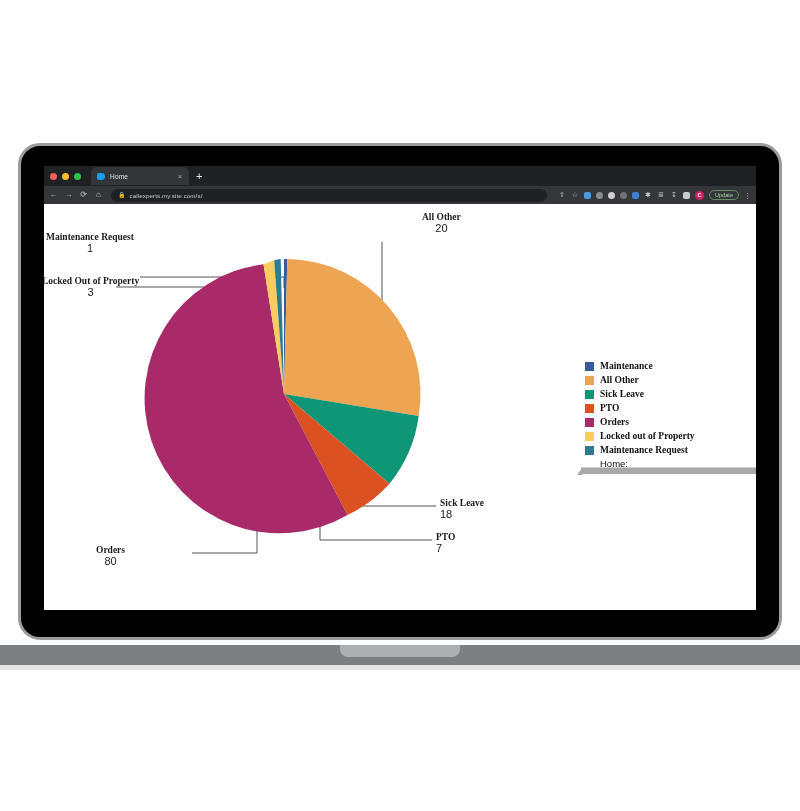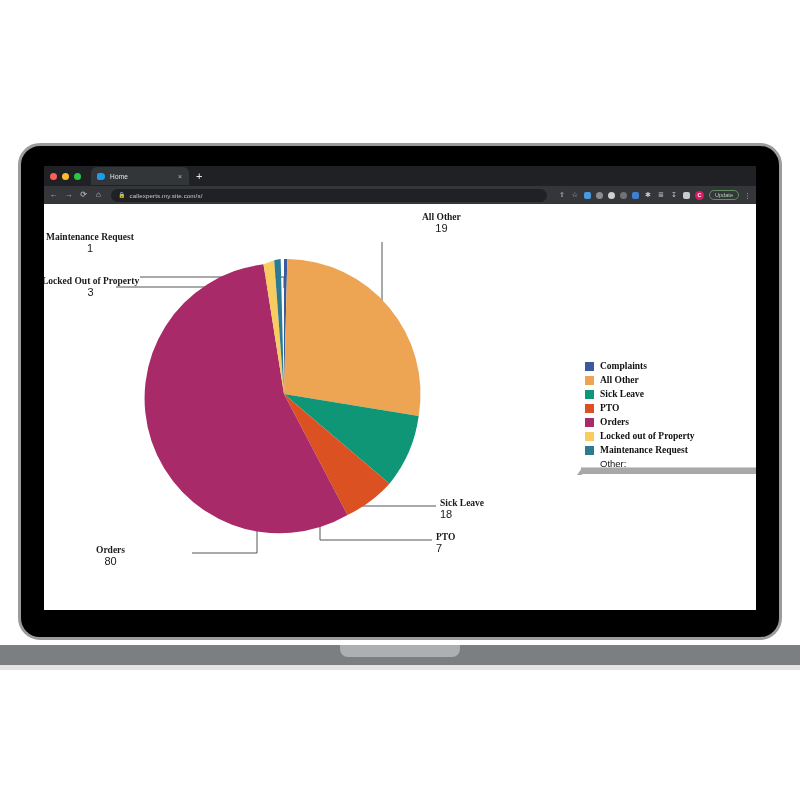--- a/index.html
+++ b/index.html
@@ -306,42 +306,42 @@
           <span class="val">1</span>
         </div>
 
         <div class="lbl center" style="left:-2px; top:72px;">
           <span class="name">Locked Out of Property</span>
           <span class="val">3</span>
         </div>
 
         <div class="lbl center" style="left:378px; top:8px;">
           <span class="name">All Other</span>
-          <span class="val">19</span>
+          <span class="val">20</span>
         </div>
 
         <div class="lbl right-al" style="left:396px; top:294px;">
           <span class="name">Sick Leave</span>
           <span class="val">18</span>
         </div>
 
         <div class="lbl right-al" style="left:392px; top:328px;">
           <span class="name">PTO</span>
           <span class="val">7</span>
         </div>
 
         <div class="lbl center" style="left:52px; top:341px;">
           <span class="name">Orders</span>
           <span class="val">80</span>
         </div>
 
         <div class="legend">
           <div class="legend-row">
             <span class="sw" style="background:#3a5b9b"></span>
-            <span class="legend-label">Complaints</span>
+            <span class="legend-label">Maintenance</span>
           </div>
           <div class="legend-row">
             <span class="sw" style="background:#eda453"></span>
             <span class="legend-label">All Other</span>
           </div>
           <div class="legend-row">
             <span class="sw" style="background:#0f9677"></span>
             <span class="legend-label">Sick Leave</span>
           </div>
           <div class="legend-row">
@@ -353,21 +353,21 @@
             <span class="legend-label">Orders</span>
           </div>
           <div class="legend-row">
             <span class="sw" style="background:#f9cc5f"></span>
             <span class="legend-label">Locked out of Property</span>
           </div>
           <div class="legend-row">
             <span class="sw" style="background:#2c7b92"></span>
             <span class="legend-label">Maintenance Request</span>
           </div>
-          <div class="legend-total">Other:</div>
+          <div class="legend-total">Home:</div>
         </div>
 
         <div class="legend-scroll"></div>
 
       </div>
     </div>
   </div>
 </div>
 
 </body></html>

